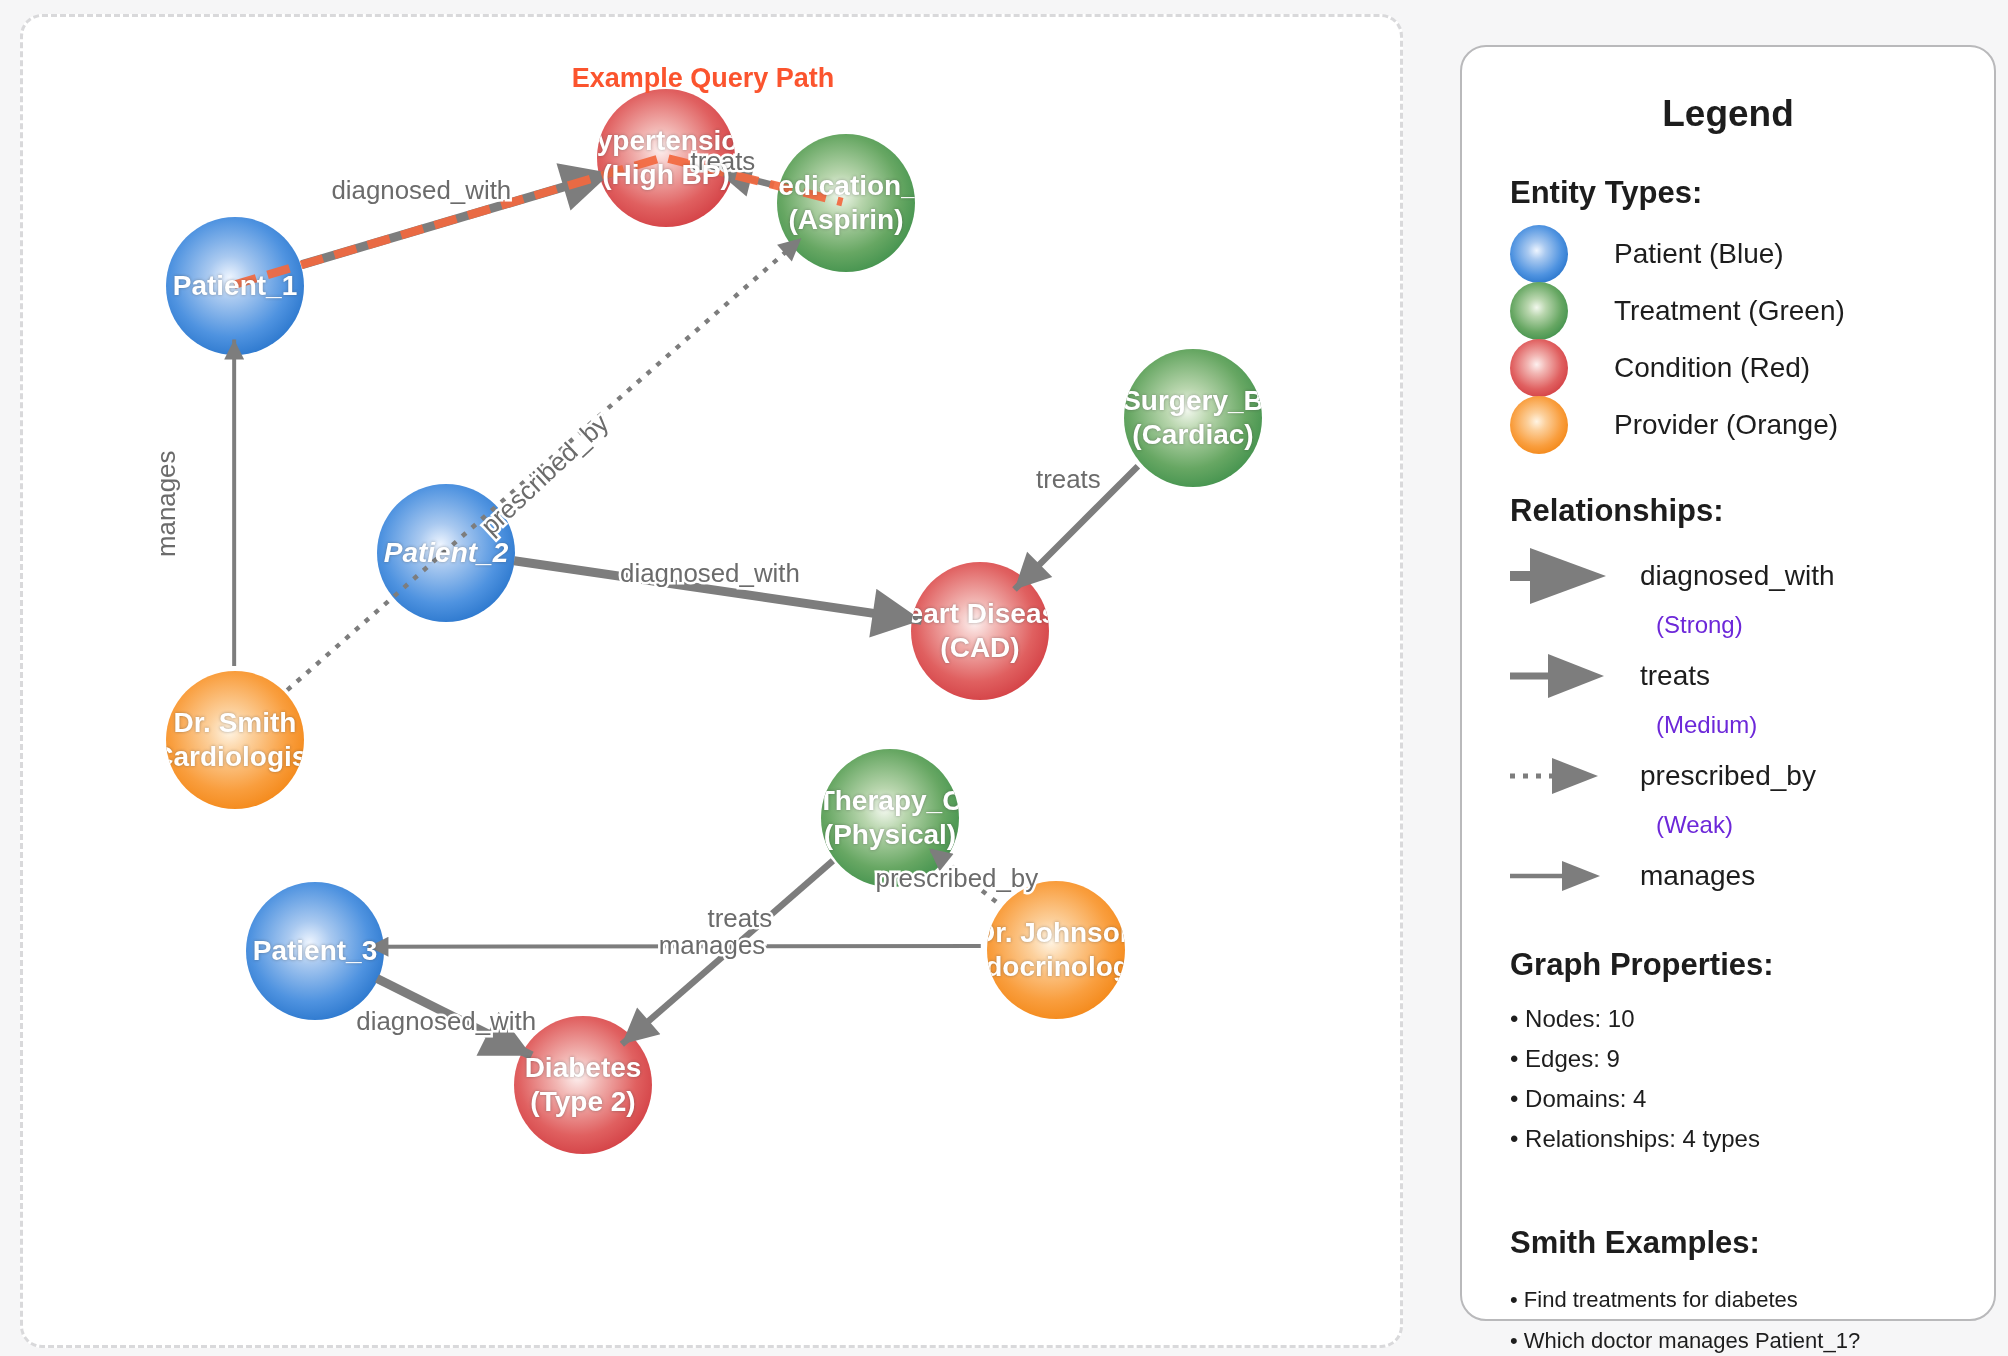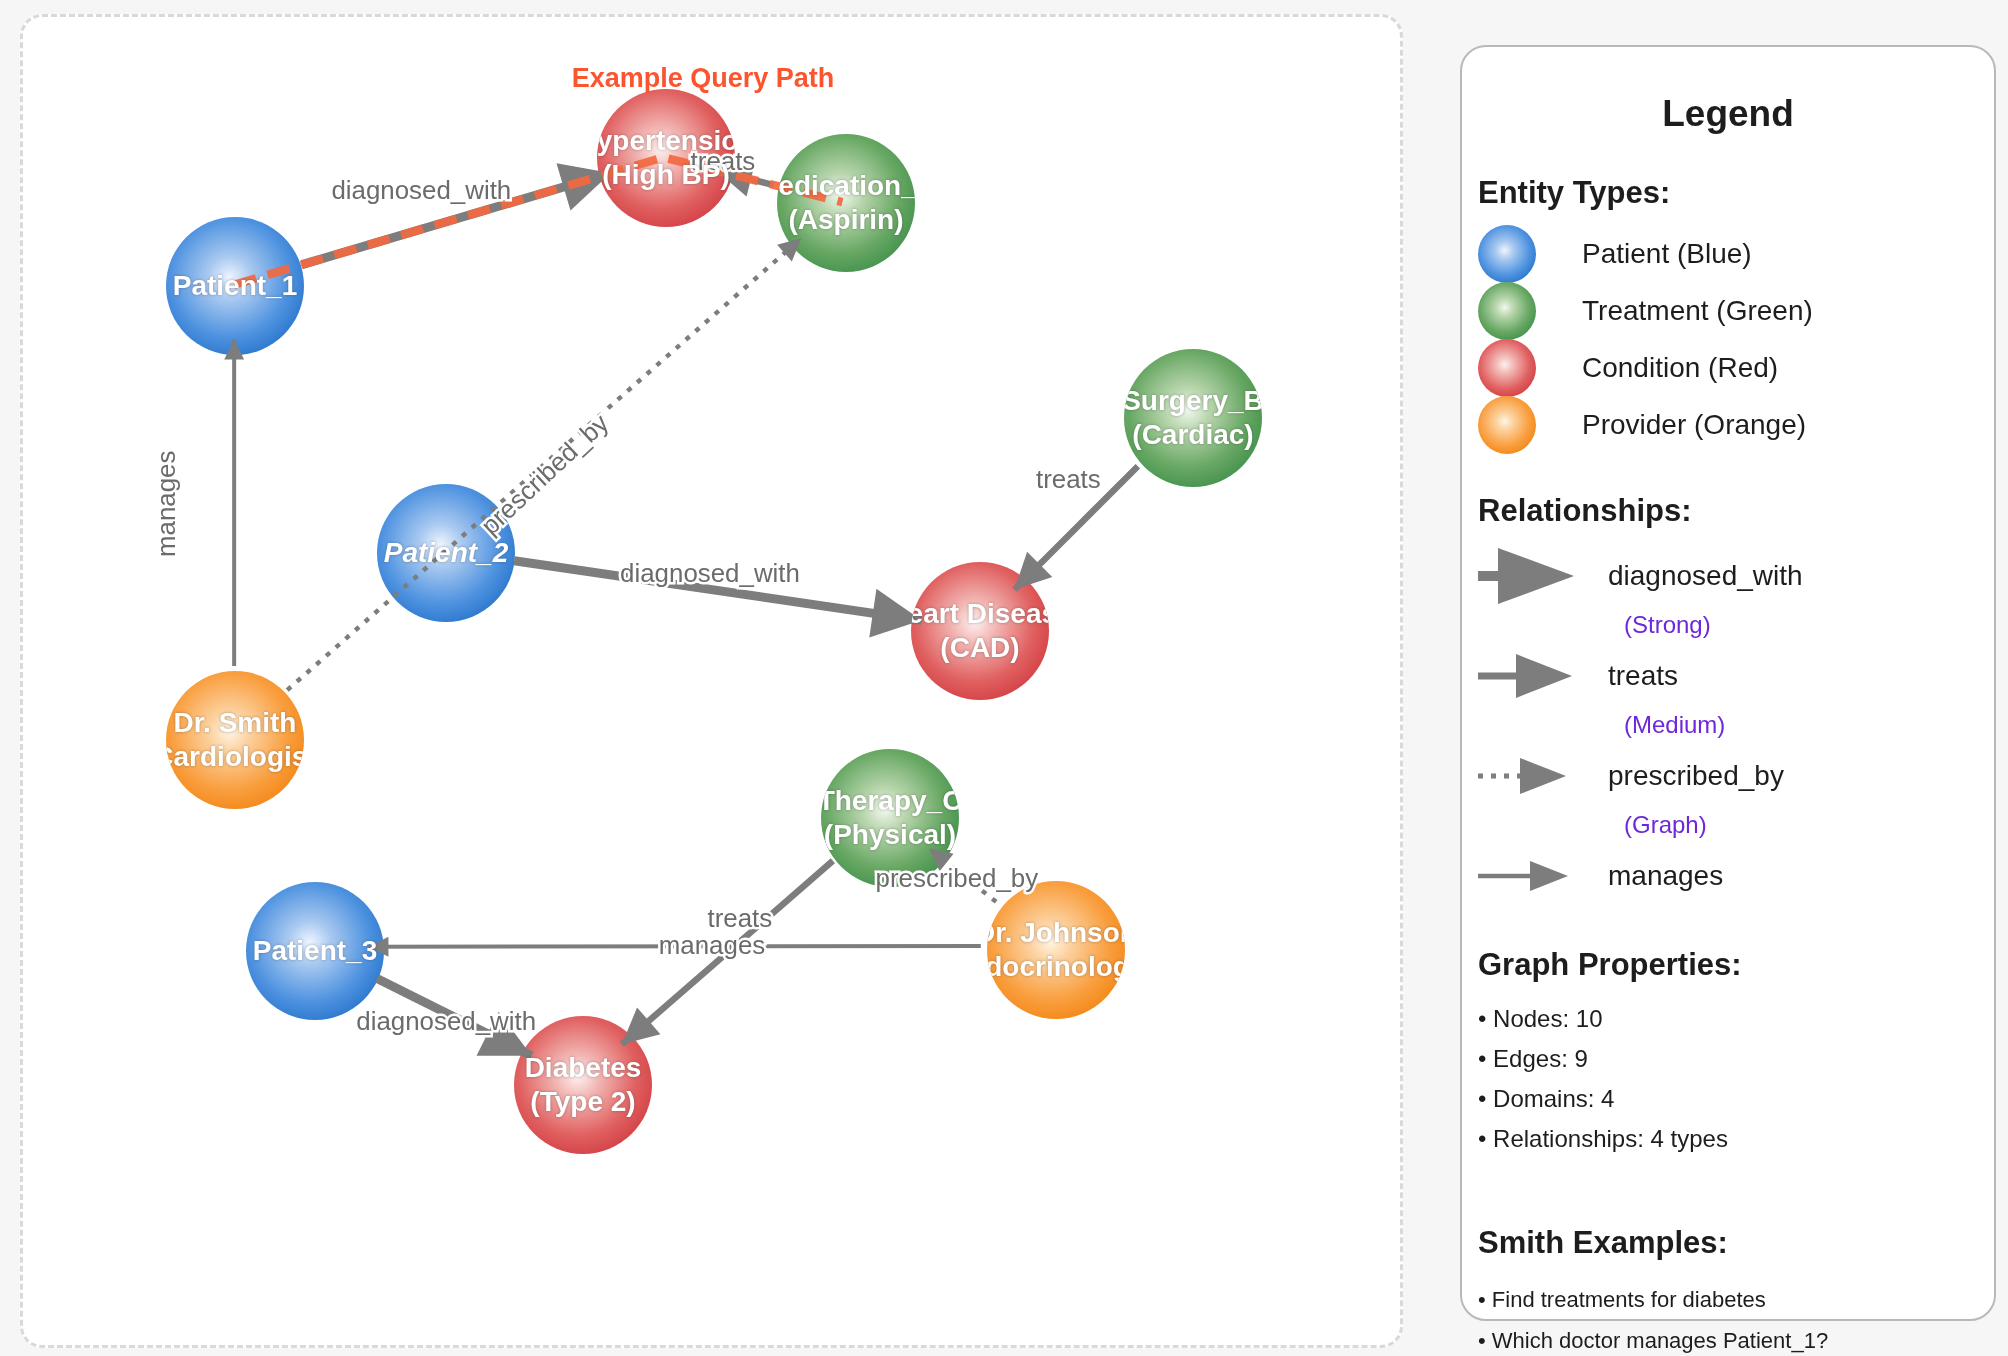--- a/index.html
+++ b/index.html
@@ -39,21 +39,21 @@
   }
   .edge-label{
     font-size:26px;fill:#6b6b6b;stroke:#ffffff;stroke-width:5px;
     paint-order:stroke;text-anchor:middle;
     font-family:"Liberation Sans", sans-serif;
   }
   
   .legend-panel{
     position:absolute;left:1460px;top:45px;width:536px;height:1276px;
     background:#ffffff;border:2px solid #b9b9bb;border-radius:26px;
-    box-sizing:border-box;padding:30px 16px;color:#1d1d1d;
+    box-sizing:border-box;padding:30px 48px;color:#1d1d1d;
   }
   .legend-title{font-size:37px;font-weight:bold;text-align:center;margin-top:16px;}
   .legend-heading{font-size:31px;font-weight:bold;margin-top:40px;}
   .entity-rows{margin-top:14px;}
   .entity-row{display:flex;align-items:center;height:57px;}
   .entity-dot{width:58px;height:58px;border-radius:50%;flex:0 0 auto;}
   .entity-label{font-size:28px;margin-left:46px;}
   .rel-rows{margin-top:16px;}
   .rel-row{display:flex;align-items:center;min-height:52px;margin-top:6px;}
   .rel-icon{width:100px;flex:0 0 auto;display:flex;align-items:center;}
@@ -211,21 +211,21 @@
       <div class="rel-sub">(Medium)</div>
       <div class="rel-row">
         <span class="rel-icon">
           <svg width="100" height="62" viewBox="0 0 100 62">
             <line y1="31" y2="31" stroke="#7d7d7d" x1="0" x2="46" stroke-width="5" stroke-dasharray="5 8"></line>
             <polygon fill="#7d7d7d" points="42,13 88,31 42,49"></polygon>
           </svg>
         </span>
         <span class="rel-label">prescribed_by</span>
       </div>
-      <div class="rel-sub">(Graph)</div>
+      <div class="rel-sub">(Weak)</div>
       <div class="rel-row">
         <span class="rel-icon">
           <svg width="100" height="62" viewBox="0 0 100 62">
             <line y1="31" y2="31" stroke="#7d7d7d" x1="0" x2="56" stroke-width="4.5"></line>
             <polygon fill="#7d7d7d" points="52,16 90,31 52,46"></polygon>
           </svg>
         </span>
         <span class="rel-label">manages</span>
       </div>
     </div>

